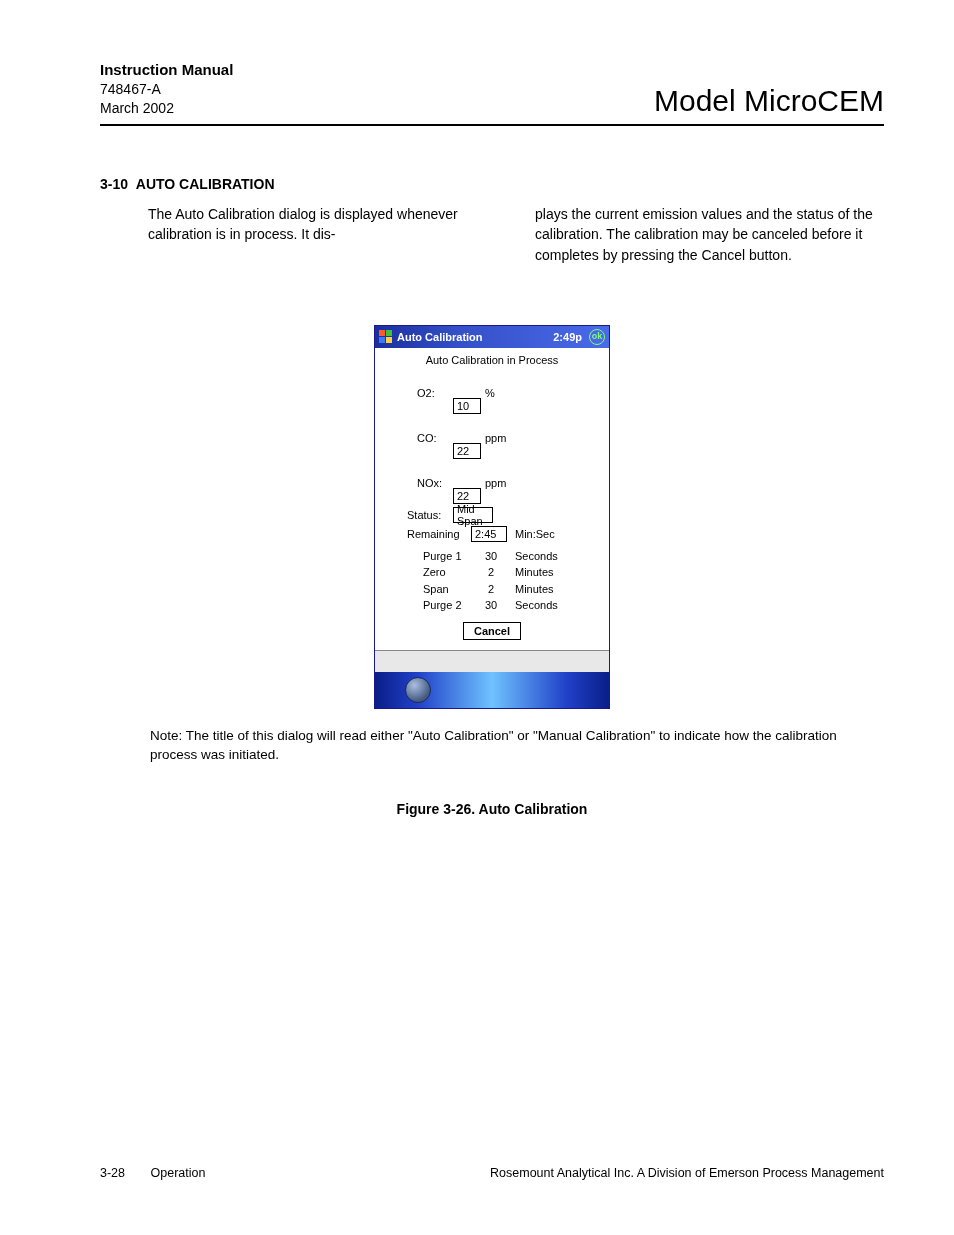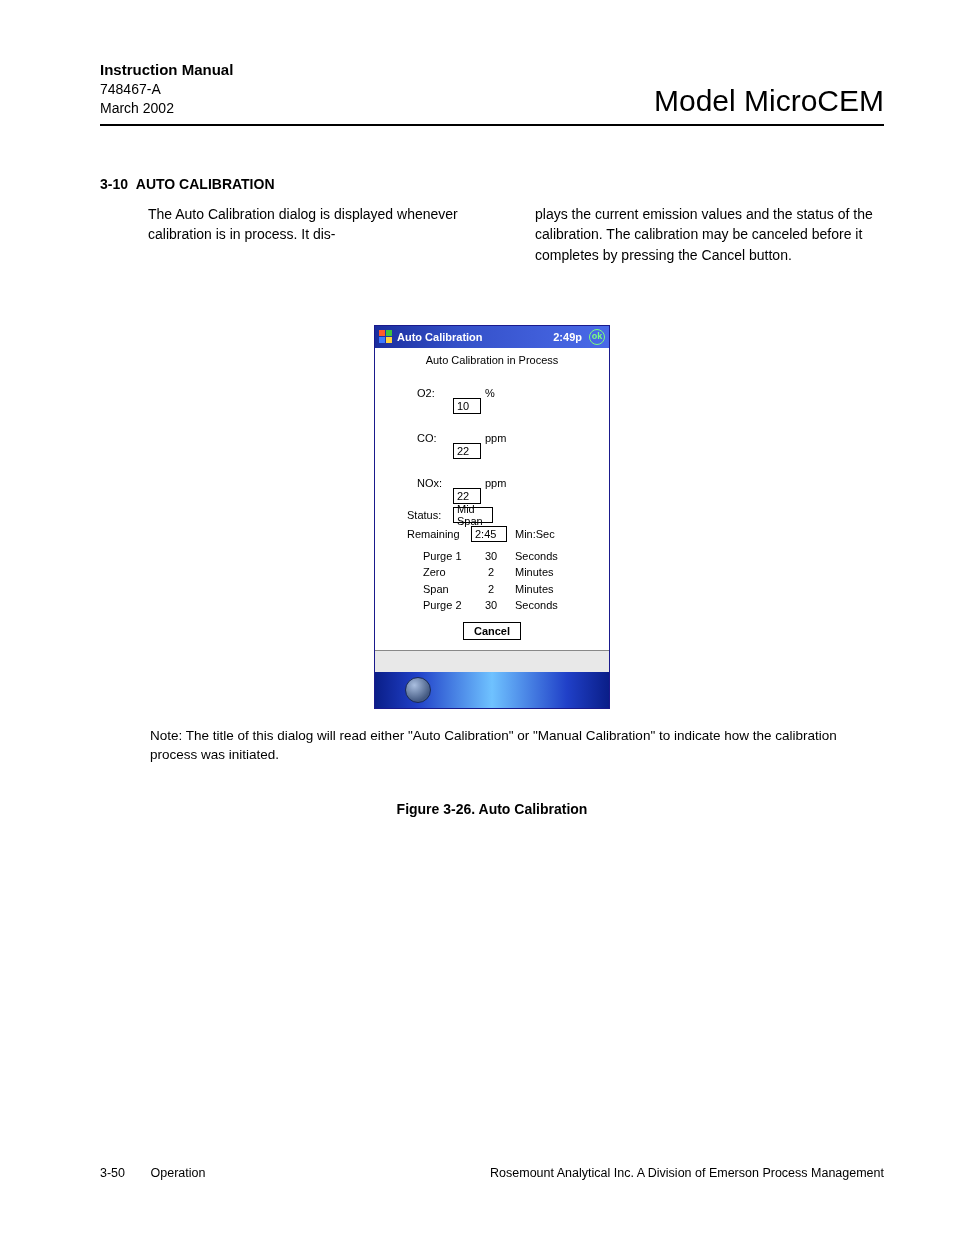--- a/index.html
+++ b/index.html
@@ -285,19 +285,19 @@
       </div>
     </div>
 
     <div class="note-text">Note: The title of this dialog will read either "Auto Calibration" or "Manual Calibration" to indicate how the calibration process was initiated.</div>
 
     <div class="figure-caption">Figure 3-26.  Auto Calibration</div>
   </div>
 
   <div class="footer-row">
     <div class="footer-left">
-      <span>3-50</span>
+      <span>3-28</span>
       <span>Operation</span>
     </div>
     <div class="footer-right">Rosemount Analytical Inc.    A Division of Emerson Process Management</div>
   </div>
 
 </div>
 
 </body></html>

